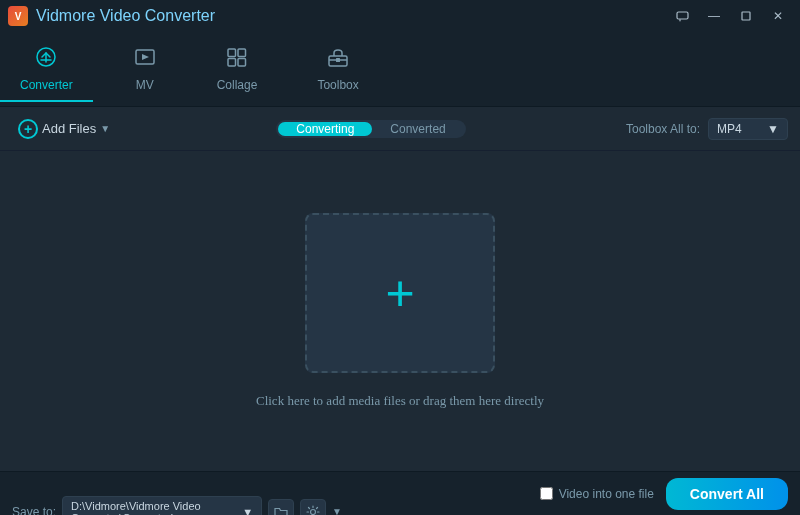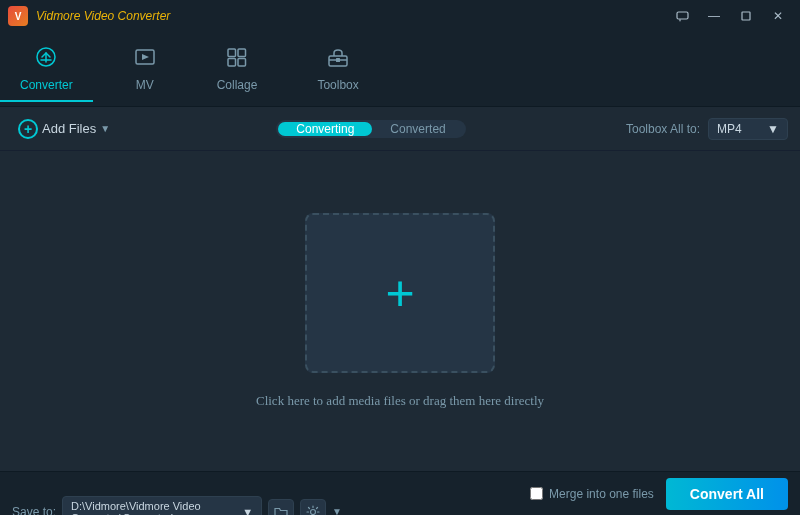--- a/index.html
+++ b/index.html
@@ -33,23 +33,22 @@
       background: linear-gradient(135deg, #e74c3c, #e67e22);
       border-radius: 4px;
       display: flex;
       align-items: center;
       justify-content: center;
       font-size: 10px;
       color: white;
       font-weight: bold;
     }
     .titlebar-title {
-      font-size: 12px;
-      color: #eab308;
-      font-style: italic;
+      font-size: 16px;
+      color: #7dd3fc;
     }
     .titlebar-controls {
       display: flex;
       gap: 4px;
     }
     .titlebar-btn {
       width: 28px;
       height: 20px;
       display: flex;
       align-items: center;
@@ -271,21 +270,21 @@
       align-items: center;
       gap: 6px;
       font-size: 12px;
       color: #7a99aa;
     }
     .merge-checkbox input { cursor: pointer; }
     .convert-all-btn {
       background: linear-gradient(90deg, #00b8d4, #0091ea);
       color: white;
       border: none;
-      border-radius: 4px;
+      border-radius: 12px;
       padding: 8px 24px;
       font-size: 14px;
       font-weight: 600;
       cursor: pointer;
       white-space: nowrap;
     }
   </style>
 </head>
 <body>
 
@@ -406,17 +405,17 @@
         <circle cx="7" cy="7" r="2.5" stroke="#7a99aa" stroke-width="1.2"></circle>
         <path d="M7 1 L7 2.5M7 11.5 L7 13M1 7 L2.5 7M11.5 7 L13 7M2.5 2.5 L3.5 3.5M10.5 10.5 L11.5 11.5M11.5 2.5 L10.5 3.5M3.5 10.5 L2.5 11.5" stroke="#7a99aa" stroke-width="1.2" stroke-linecap="round"></path>
       </svg>
     </div>
     <span style="color:#7a99aa;font-size:10px;">▼</span>
   </div>
 
   <div class="footer-right">
     <label class="merge-checkbox">
       <input type="checkbox" style="">
-      <span>Merge into one files</span>
+      <span>Video into one file</span>
     </label>
     <button class="convert-all-btn">Convert All</button>
   </div>
 </div>
 
 </body></html>

